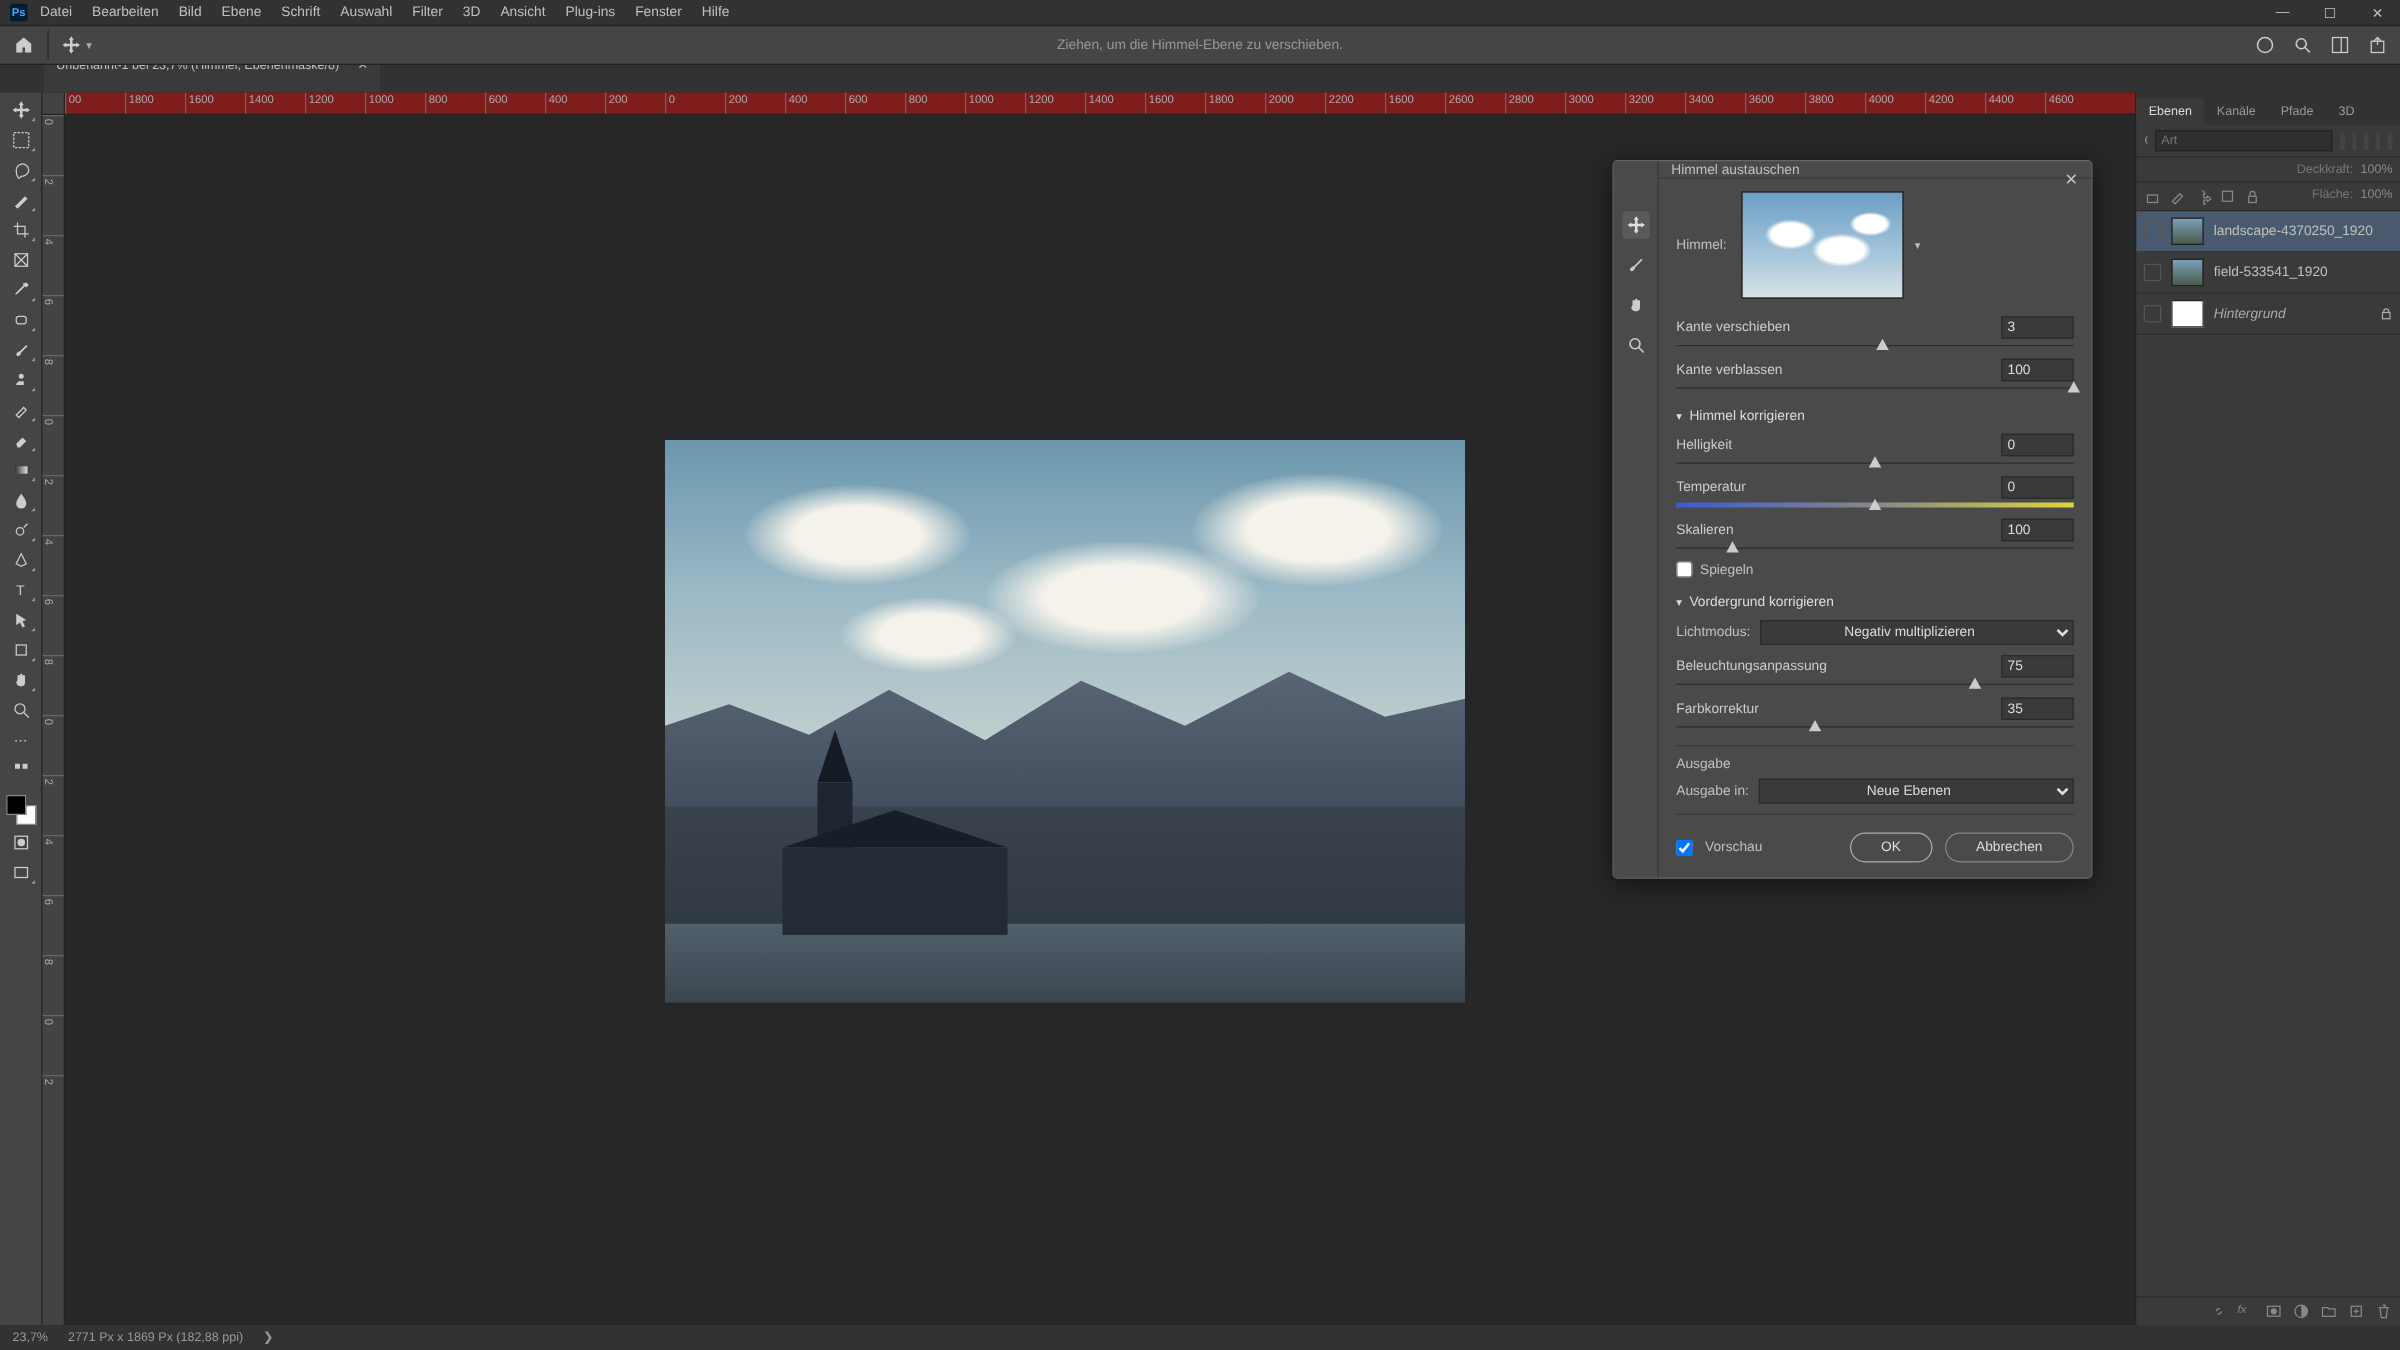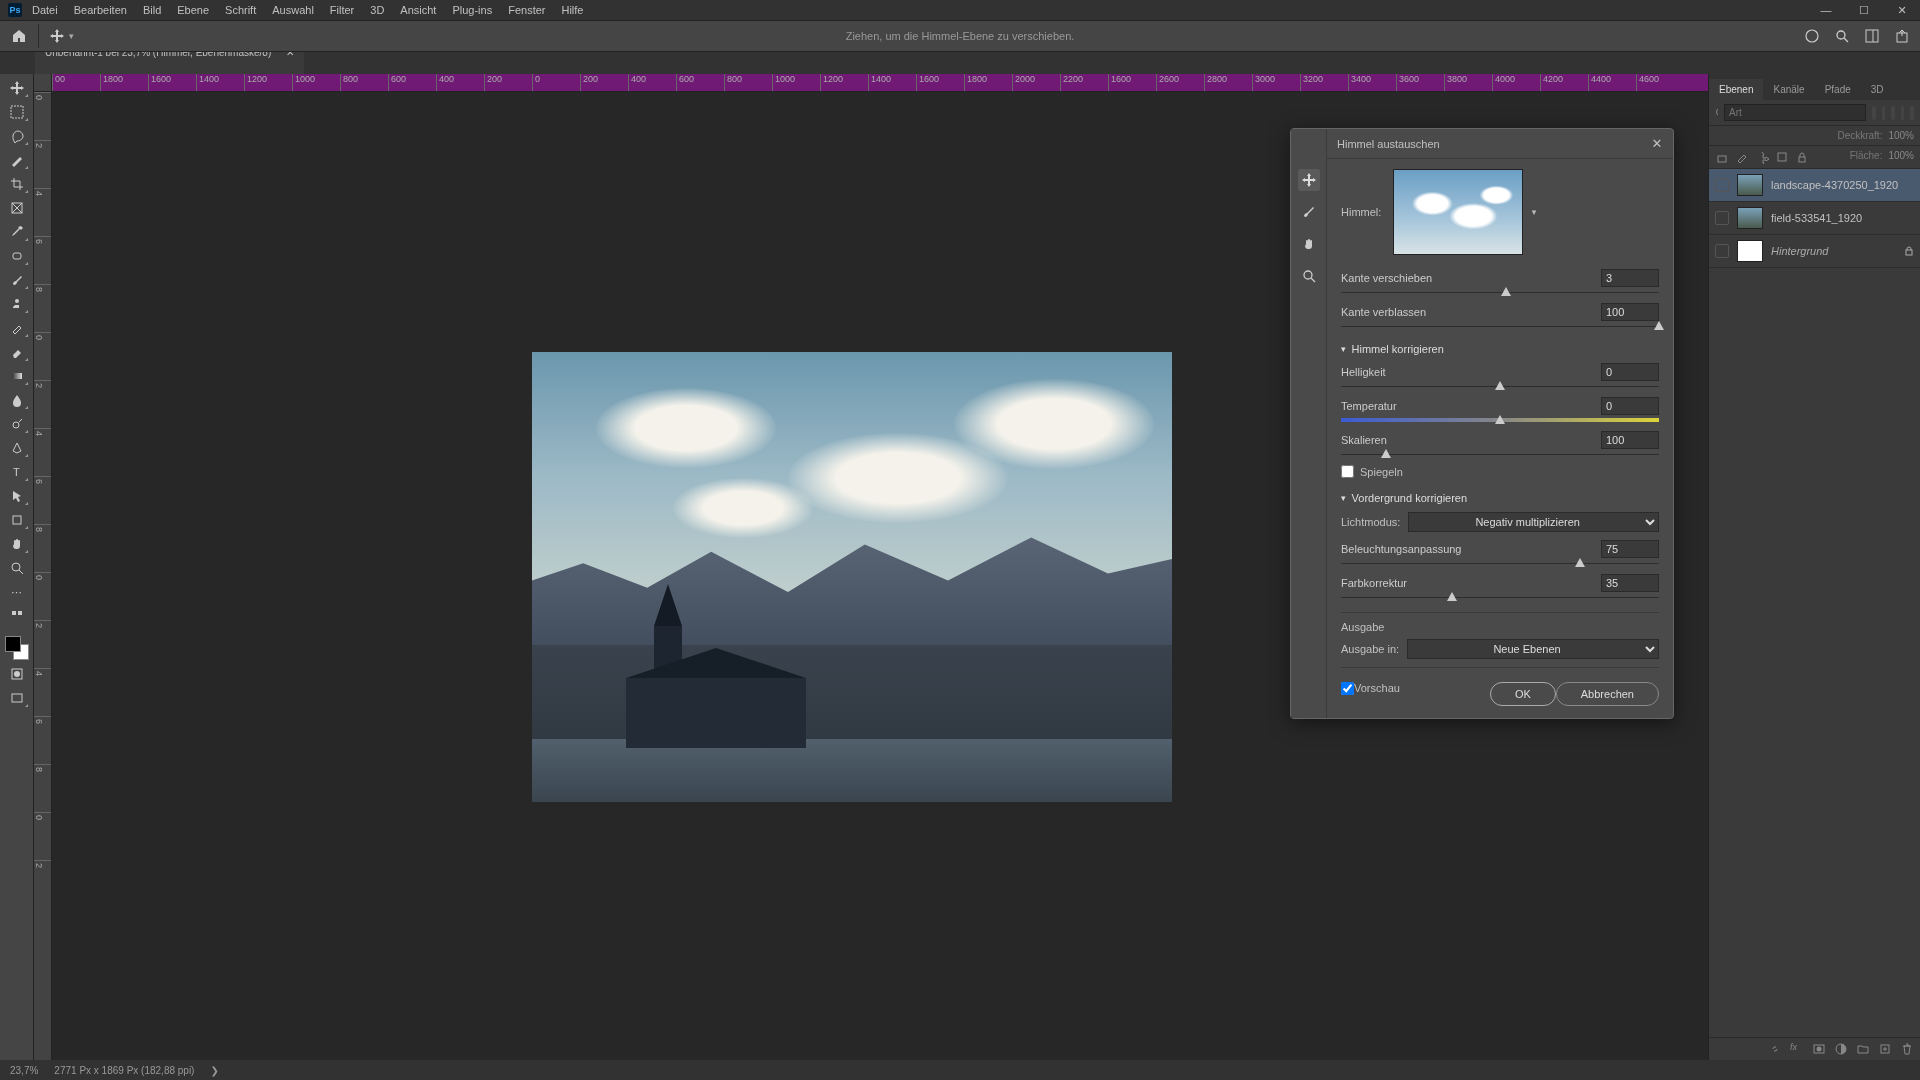--- a/index.html
+++ b/index.html
@@ -32,21 +32,21 @@
 
 .toolbox { width:34px; background:#454545; border-right:1px solid #222; display:flex; flex-direction:column; align-items:center; padding-top:4px; gap:4px;}
 .tool { width:24px; height:20px; display:flex; align-items:center; justify-content:center; color:#ccc; position:relative; }
 .tool .corner { position:absolute; right:1px; bottom:1px; width:0;height:0;border-left:3px solid transparent; border-bottom:3px solid #999;}
 .swatches { margin-top:6px; width:24px; height:24px; position:relative;}
 .swatches .fg { position:absolute; top:0; left:0; width:16px; height:16px; background:#000; border:1px solid #888;}
 .swatches .bg { position:absolute; bottom:0; right:0; width:16px; height:16px; background:#fff; border:1px solid #888;}
 
 
 .canvas-wrap { flex:1; position:relative; background:#212121; }
-.ruler-h { position:absolute; top:0; left:18px; right:0; height:18px; background:#701a75; display:flex; overflow:hidden; border-bottom:1px solid #222; white-space:nowrap; font-size:9px; color:#aaa;}
+.ruler-h { position:absolute; top:0; left:18px; right:0; height:18px; background:#7f1d1d; display:flex; overflow:hidden; border-bottom:1px solid #222; white-space:nowrap; font-size:9px; color:#aaa;}
 .ruler-h span { width:48px; flex:none; display:inline-block; padding-left:2px; border-left:1px solid #666;}
 .ruler-v { position:absolute; top:18px; left:0; width:18px; bottom:0; background:#434343; border-right:1px solid #222; display:flex; flex-direction:column; font-size:9px; color:#aaa;}
 .ruler-v span { height:48px; flex:none; writing-mode:vertical-lr; padding-top:2px; border-top:1px solid #666;}
 .ruler-corner { position:absolute; top:0; left:0; width:18px; height:18px; background:#434343; border-right:1px solid #222; border-bottom:1px solid #222;}
 .canvas-inner { position:absolute; top:18px; left:18px; right:0; bottom:0; background:#272727; overflow:hidden;}
 .photo { position:absolute; top:260px; left:480px; width:640px; height:450px; }
 .photo .sky { position:absolute; top:0; left:0; right:0; height:55%; background: linear-gradient(#6b97ad 0%, #9cb9c6 50%, #c2d0cd 100%); }
 .photo .cloud { position:absolute; background: radial-gradient(ellipse at center, #f4f2ea 40%, rgba(244,242,234,0) 72%); border-radius:50%; }
 .photo .mountains { position:absolute; top:38%; left:0; right:0; bottom:30%; background: linear-gradient(#5c6878, #3e4a5a); clip-path: polygon(0 40%, 8% 28%, 18% 45%, 28% 20%, 40% 48%, 52% 15%, 65% 40%, 78% 10%, 90% 35%, 100% 25%, 100% 100%, 0 100%); }
 .photo .fg { position:absolute; bottom:0; left:0; right:0; height:35%; background: linear-gradient(#3a434d, #2b333c); }
@@ -83,21 +83,21 @@
 
 
 .statusbar { position:absolute; bottom:0; left:0; right:0; height:20px; background:#323232; display:flex; align-items:center; padding:0 10px; font-size:10px; color:#999; gap:16px;}
 
 
 .dialog { position:absolute; top:128px; left:1290px; width:384px; background:#4a4a4a; border:1px solid #666; box-shadow:0 4px 20px rgba(0,0,0,0.5); border-radius:4px; display:flex; }
 .dialog-tools { width:36px; background:#4a4a4a; border-right:1px solid #3a3a3a; display:flex; flex-direction:column; align-items:center; padding-top:40px; gap:10px;}
 .dialog-tools .dtool { width:22px; height:22px; display:flex; align-items:center; justify-content:center; border-radius:3px;}
 .dialog-tools .dtool.active { background:#5a5a5a;}
 .dialog-body { flex:1; display:flex; flex-direction:column;}
-.dialog-title { height:30px; display:flex; align-items:center; padding:0 10px; font-size:11px; position:relative; border-bottom:1px solid #3a3a3a;}
+.dialog-title { height:14px; display:flex; align-items:center; padding:0 10px; font-size:11px; position:relative; border-bottom:1px solid #3a3a3a;}
 .dialog-close { position:absolute; right:8px; top:6px; width:16px; height:16px; display:flex; align-items:center; justify-content:center; font-size:13px; cursor:default;}
 .dialog-content { padding:10px 14px 12px 14px; display:flex; flex-direction:column; gap:8px;}
 .sky-row { display:flex; align-items:center; gap:12px; margin-bottom:6px;}
 .sky-thumb { width:130px; height:86px; background:linear-gradient(#6b9fc5 0%, #a7c6db 60%, #d8e3e6 100%); border:1px solid #222; position:relative;}
 .sky-thumb::after{content:"";position:absolute;inset:0;background:
  radial-gradient(ellipse 34px 20px at 30% 40%, #fff 45%, transparent 60%),
  radial-gradient(ellipse 40px 22px at 62% 55%, #fff 45%, transparent 60%),
  radial-gradient(ellipse 28px 16px at 80% 30%, #fff 45%, transparent 60%);}
 .sky-thumb .dd { position:absolute; right:-14px; top:50%; transform:translateY(-50%); font-size:9px; color:#bbb;}
 .slider-row { display:flex; flex-direction:column; gap:0; }
@@ -108,21 +108,21 @@
 .slider-track .line { position:absolute; top:5px; left:0; right:0; height:1px; background:#2d2d2d;}
 .slider-track .line.temp { height:4px; top:3px; background:linear-gradient(to right,#3b5bd4,#888 50%,#ddd43a);}
 .slider-track .thumb { position:absolute; top:0px; width:0;height:0; border-left:5px solid transparent; border-right:5px solid transparent; border-bottom:9px solid #ccc; transform:translateX(-5px);}
 .section-header { display:flex; align-items:center; gap:6px; font-size:11px; color:#ddd; margin-top:6px;}
 .section-header .chev { font-size:9px;}
 .check-row { display:flex; align-items:center; gap:6px; font-size:11px;}
 .check-row input { accent-color:#888;}
 .dropdown-row { display:flex; align-items:center; gap:8px; font-size:11px;}
 .dropdown-row select { flex:1; background:#3a3a3a; border:1px solid #2a2a2a; color:#ddd; padding:2px 4px; font-size:11px;text-align:center;}
 .output-sec { border-top:1px solid #3a3a3a; border-bottom:1px solid #3a3a3a; padding:8px 0; margin-top:4px;}
-.dialog-buttons { display:flex; align-items:flex-start; gap:0; padding-top:6px;}
+.dialog-buttons { display:flex; align-items:center; gap:10px; padding-top:6px;}
 .dialog-buttons .spacer { flex:1;}
 .btn { padding:5px 24px; border-radius:14px; border:1px solid #888; background:#4a4a4a; color:#ddd; font-size:11px;}
 .btn.primary { border-color:#aaa;}
 svg { display:block;}
 </style>
 </head>
 <body>
 
 <div class="titlebar">
   <div class="ps-icon">Ps</div>

